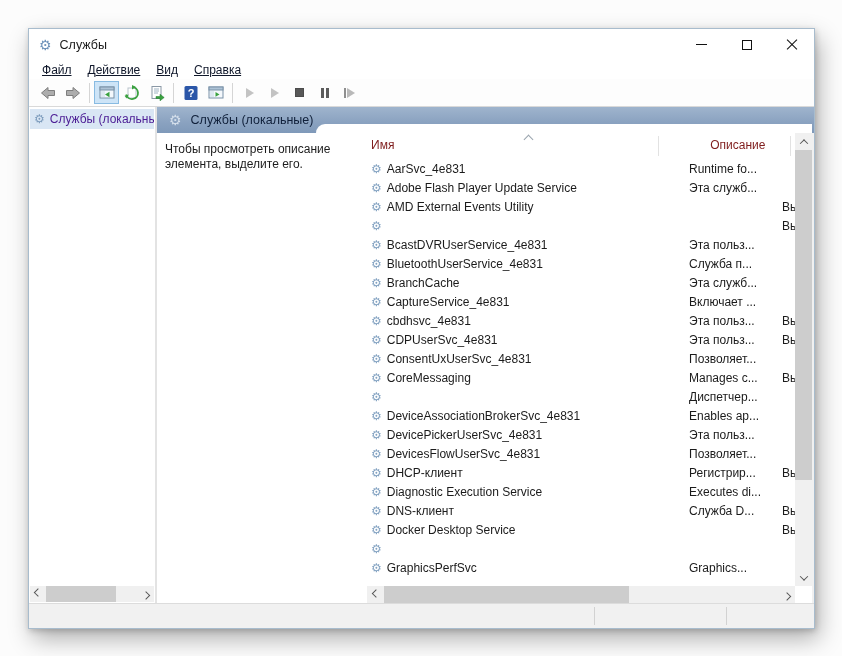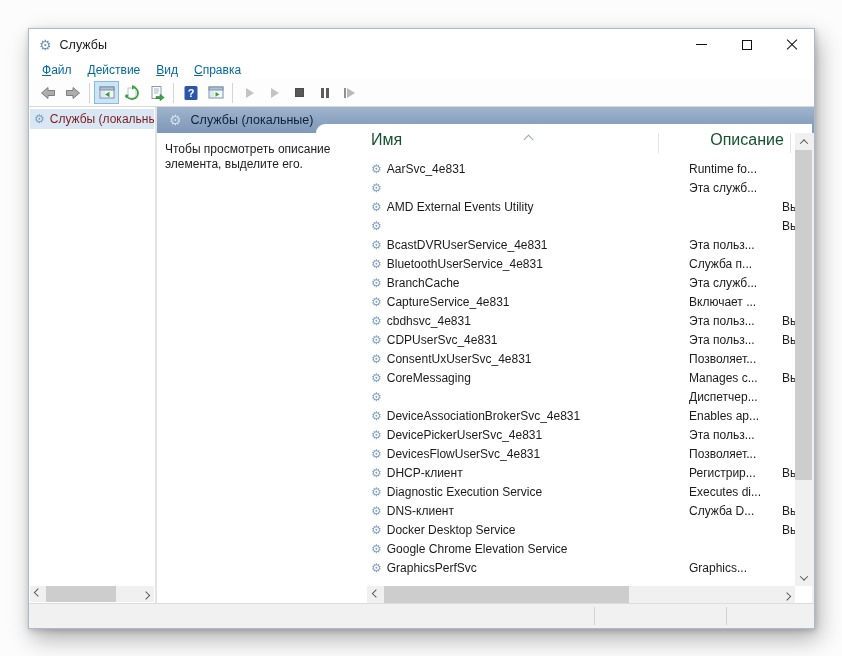--- a/index.html
+++ b/index.html
@@ -16,21 +16,21 @@
   .caption-btns { margin-left:auto; display:flex; height:100%; }
   .cap-btn { width:45px; height:100%; display:flex; align-items:center; justify-content:center; }
   .glyph-min { width:11px; height:1px; background:#111; }
   .glyph-max { width:10px; height:10px; border:1px solid #111; }
   .glyph-close { position:relative; width:12px; height:12px; }
   .glyph-close:before,.glyph-close:after { content:""; position:absolute; left:-1px; top:5px; width:14px; height:1px; background:#111; }
   .glyph-close:before { transform:rotate(45deg); } .glyph-close:after { transform:rotate(-45deg); }
 
   
   .menubar { height:19px; display:flex; align-items:center; padding-left:5px; background:#fff; font-size:12px; flex:0 0 auto; }
-  .menu-item { padding:2px 8px; color:#0369a1; }
+  .menu-item { padding:2px 8px; color:#0f172a;text-decoration:underline; }
   .menu-item::first-letter { text-decoration:underline; }
 
   
   .toolbar { height:28px; display:flex; align-items:center; padding-left:6px; background:#fdfdfd;
     border-bottom:1px solid #d9d9d9; flex:0 0 auto; }
   .tb-btn { width:25px; height:23px; display:flex; align-items:center; justify-content:center; border:1px solid transparent; }
   .tb-btn.selected { background:#cde4f7; border:1px solid #88bbe2; }
   .tb-sep { width:1px; height:20px; background:#d5d5d5; margin:0 4px; }
   .tri-dis { width:0; height:0; border-top:5px solid transparent; border-bottom:5px solid transparent; border-left:8px solid #b9b9b9; }
   .tri-dis-o { width:0; height:0; border-top:5px solid transparent; border-bottom:5px solid transparent; border-left:8px solid #c3c3c3; }
@@ -38,39 +38,39 @@
   .pause-bars { display:flex; gap:2px; } .pause-bars i { width:3px; height:10px; background:#5c5c5c; }
   .step-combo { display:flex; align-items:center; gap:1px; }
   .step-combo i { width:2px; height:10px; background:#8f8f8f; }
 
   
   .content { flex:1 1 auto; display:flex; background:#f0f0f0; min-height:0; }
   .left-panel { position:relative; width:128px; background:#fff; border-right:2px solid #e3e3e3; flex:0 0 auto; }
   .tree-item { display:flex; align-items:center; height:20px; margin:2px 1px 0 1px; padding-left:4px;
     background:#d9e6f4; overflow:hidden; white-space:nowrap; }
   .tree-item .gear { font-size:12px; color:#7d9cbd; margin-right:5px; }
-  .tree-item .lbl { font-size:12px; color:#7f1d1d; }
+  .tree-item .lbl { font-size:12px; color:#4c1d95; }
   .left-hscroll { position:absolute; left:1px; right:1px; bottom:1px; height:16px; background:#f0f0f0; display:flex; align-items:center; }
 
   .main-panel { flex:1 1 auto; display:flex; flex-direction:column; min-width:0; }
   .banner { height:26px; background:linear-gradient(180deg,#9fb4cd 0%,#8aa2c0 60%,#7f99b9 100%);
     display:flex; align-items:center; padding-left:12px; position:relative; z-index:1; flex:0 0 auto; }
   .banner .gear { font-size:14px; color:#d4dfeb; margin-right:9px; }
   .banner .btitle { font-size:12.5px; color:#10203a; }
 
   .view-area { position:relative; flex:1 1 auto; background:#fff; margin-right:2px; min-height:0; }
   .notch { position:absolute; top:-9px; left:159px; right:0; height:9px; background:#fff;
     border-top-left-radius:10px; z-index:2; }
 
   .desc-pane { position:absolute; left:0; top:0; bottom:17px; width:210px; background:#fff; padding:9px 10px 0 8px; }
   .desc-pane .hint { font-size:12px; line-height:15px; color:#1c1c1c; width:180px; }
 
   .list-zone { position:absolute; left:210px; right:0; top:0; bottom:0; }
   .list-inner { position:absolute; left:0; right:17px; top:0; bottom:17px; overflow:hidden; }
-  .col-header { position:relative; height:26px; display:flex; align-items:flex-start; font-size:16px; color:#14532d; }
+  .col-header { position:relative; height:26px; display:flex; align-items:center; font-size:12px; color:#7f1d1d; }
   .col-header .hc { padding:0 0 4px 4px; border-right:1px solid #e2e2e2; height:20px; display:flex; align-items:flex-end; }
   .hc.c-name { width:322px; } .hc.c-desc { width:93px;margin-left:47px; } .hc.c-status { flex:1; border-right:none; overflow:hidden; white-space:nowrap; }
   .sort-chevron { position:absolute; left:158px; top:3px; width:7px; height:7px;
     border-left:1px solid #9aa4ae; border-top:1px solid #9aa4ae; transform:rotate(45deg); }
 
   .rows { position:absolute; left:0; right:0; top:26px; bottom:0; overflow:hidden; }
   .svc-row { display:flex; align-items:center; height:19px; font-size:12px; color:#1b1b1b; white-space:nowrap; }
   .svc-row .cell-name { width:322px; display:flex; align-items:center; overflow:hidden; padding-left:4px; }
   .svc-row .gear { font-size:12px; color:#84a3c2; margin-right:5px; flex:0 0 auto; }
   .svc-row .cell-desc { width:93px; overflow:hidden; }
@@ -253,20 +253,21 @@
       <span class="gear">⚙</span>
       <span class="nm">AarSvc_4e831</span>
     </span>
     <span class="cell-desc">Runtime fo...</span>
     <span class="cell-status"></span>
   </div>
 
   <div class="svc-row">
     <span class="cell-name">
       <span class="gear">⚙</span>
+      <span class="nm">Adobe Flash Player Update Service</span>
     </span>
     <span class="cell-desc">Эта служб...</span>
     <span class="cell-status"></span>
   </div>
 
   <div class="svc-row">
     <span class="cell-name">
       <span class="gear">⚙</span>
       <span class="nm">AMD External Events Utility</span>
     </span>
@@ -421,21 +422,20 @@
       <span class="gear">⚙</span>
       <span class="nm">Docker Desktop Service</span>
     </span>
     <span class="cell-desc"></span>
     <span class="cell-status">Вы</span>
   </div>
 
   <div class="svc-row">
     <span class="cell-name">
       <span class="gear">⚙</span>
-      <span class="nm">Google Chrome Elevation Service</span>
     </span>
     <span class="cell-desc"></span>
     <span class="cell-status"></span>
   </div>
 
   <div class="svc-row">
     <span class="cell-name">
       <span class="gear">⚙</span>
       <span class="nm">GraphicsPerfSvc</span>
     </span>

